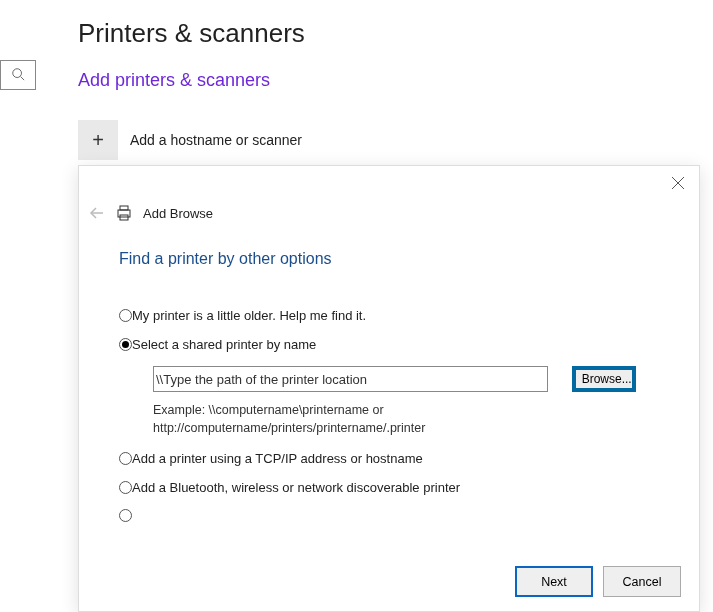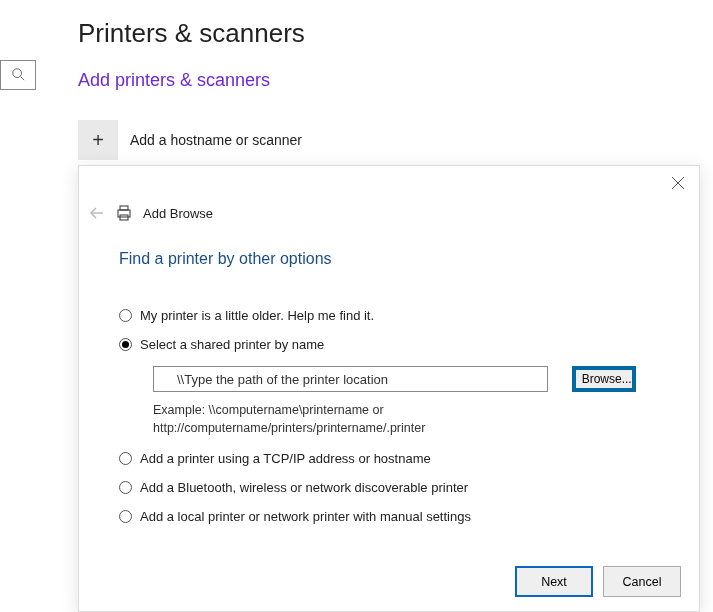--- a/index.html
+++ b/index.html
@@ -49,33 +49,33 @@
   .wiz-back { width: 16px; height: 16px; }
   .wiz-back svg { width: 16px; height: 16px; stroke: #bbb; fill: none; stroke-width: 1.5; }
   .wiz-printer-icon { width: 18px; height: 18px; display:flex; align-items:center; }
   .wiz-title { font-size: 13px; color: #222; }
   .wiz-subtitle {
     position: absolute; left: 40px; top: 84px;
     font-size: 16px; color: #1a4e8c;
   }
   .options { position: absolute; left: 40px; top: 142px; right: 30px; }
   .radio-row {
-    display: flex; align-items: center; gap: 8px; margin-bottom: 14px;
+    display: flex; align-items: center; margin-bottom: 14px;
     font-size: 13px; color: #222; cursor: pointer;
   }
   .radio {
     width: 13px; height: 13px; border: 1px solid #555; border-radius: 50%;
     display: inline-flex; align-items:center; justify-content:center; flex-shrink:0;
   }
   .radio.selected::after {
     content:""; width:7px; height:7px; background:#000; border-radius:50%;
   }
   .path-block { margin: 4px 0 14px 34px; }
   .path-input {
-    width: 395px; height: 26px; border: 1px solid #888; padding: 2px 23px;
+    width: 395px; height: 26px; border: 1px solid #888; padding: 2px 2px;
     font-size: 13px; color: #333; background:#fff;
   }
   .browse-btn {
     display:inline-block; width: 64px; height: 26px; margin-left: 20px;
     border: 4px solid #0369a1; background: #eee; font-size: 12px;
     vertical-align: top; cursor: pointer;
   }
   .example-text {
     margin-top: 10px; font-size: 12.5px; color: #333; line-height: 1.4;
     max-width: 380px;
@@ -163,21 +163,20 @@
       <span>Add a printer using a TCP/IP address or hostname</span>
     </div>
 
     <div class="radio-row">
       <span class="radio"></span>
       <span>Add a Bluetooth, wireless or network discoverable printer</span>
     </div>
 
     <div class="radio-row">
       <span class="radio"></span>
-      <span>Add a local printer or network printer with manual settings</span>
     </div>
   </div>
 
   <div class="wiz-footer">
     <button class="btn primary">Next</button>
     <button class="btn">Cancel</button>
   </div>
 </div>
 
 </body></html>

